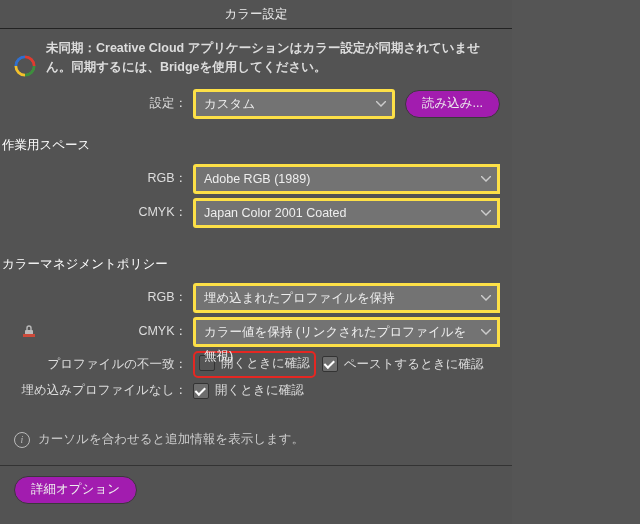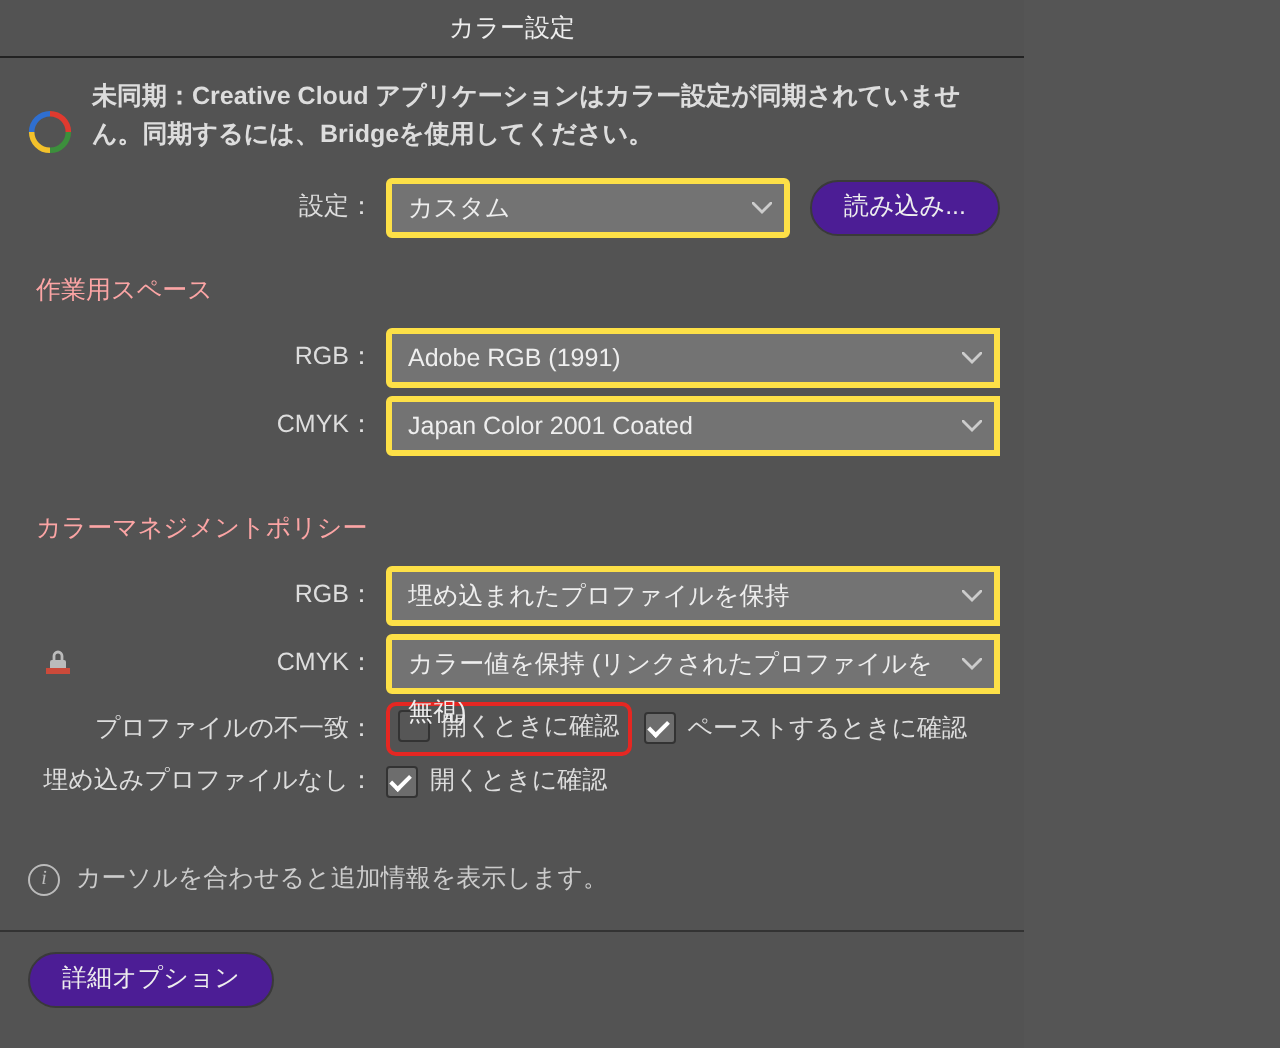--- a/index.html
+++ b/index.html
@@ -14,23 +14,23 @@
   .row{display:flex;align-items:center;margin:4px 0;padding:0 12px;}
   .lbl{width:175px;text-align:right;padding-right:6px;color:#ddd;white-space:nowrap;}
   .lbl.small{width:175px;}
 
   .select{background:#737373;border:3px solid #fde047;border-radius:3px;height:24px;line-height:24px;color:#eee;padding:0 22px 0 8px;position:relative;}
   .select.flex{flex:1;min-width:0;}
   .select .caret{position:absolute;right:6px;top:50%;transform:translateY(-50%);}
   .caret svg{display:block;}
   .select.cut{border-top-right-radius:0;border-bottom-right-radius:0;}
 
-  .btn{background:#4c1d95;border:1px solid #3a3a3a;border-radius:14px;height:26px;line-height:24px;padding:0 16px;color:#eee;}
+  .btn{background:#a21caf;border:1px solid #3a3a3a;border-radius:14px;height:26px;line-height:24px;padding:0 16px;color:#eee;}
 
-  .section-title{color:#fca5a5;padding:14px 14px 6px 18px;font-size:12.5px;}
+  .section-title{color:#ffffff;padding:14px 14px 6px 2px;font-size:12.5px;}
 
   .chk{display:inline-flex;align-items:center;gap:6px;}
   .chk-box{width:14px;height:14px;border:1px solid #333;background:#565656;border-radius:2px;display:flex;align-items:center;justify-content:center;}
   .chk-box.checked{background:#6d6d6d;}
   .chk-box.checked::after{content:"";width:8px;height:4px;border-left:2px solid #fff;border-bottom:2px solid #fff;transform:rotate(-45deg) translate(0px,-1px);}
 
   .info-row{display:flex;align-items:center;gap:8px;padding:18px 14px 0 14px;color:#ccc;}
   .info-icon{width:14px;height:14px;border:1.5px solid #bbb;border-radius:50%;display:flex;align-items:center;justify-content:center;font-size:10px;color:#bbb;font-family:Georgia,serif;font-style:italic;}
 
   .highlight{border:2.5px solid #e52722;border-radius:5px;padding:2px 4px;margin-right:6px;}
@@ -75,21 +75,21 @@
     </div>
     <div style="width:10px"></div>
     <div class="btn">読み込み...</div>
   </div>
 
   <div class="section-title">作業用スペース</div>
 
   <div class="row">
     <div class="lbl">RGB：</div>
     <div class="select flex cut">
-      <span>Adobe RGB (1991)</span>
+      <span>Adobe RGB (1989)</span>
       <span class="caret">
             <svg width="10" height="6">
               <path d="M0 0 L5 5 L10 0" fill="none" stroke="#ccc" stroke-width="1.4"></path>
             </svg>
           </span>
     </div>
   </div>
 
   <div class="row">
     <div class="lbl">CMYK：</div>

